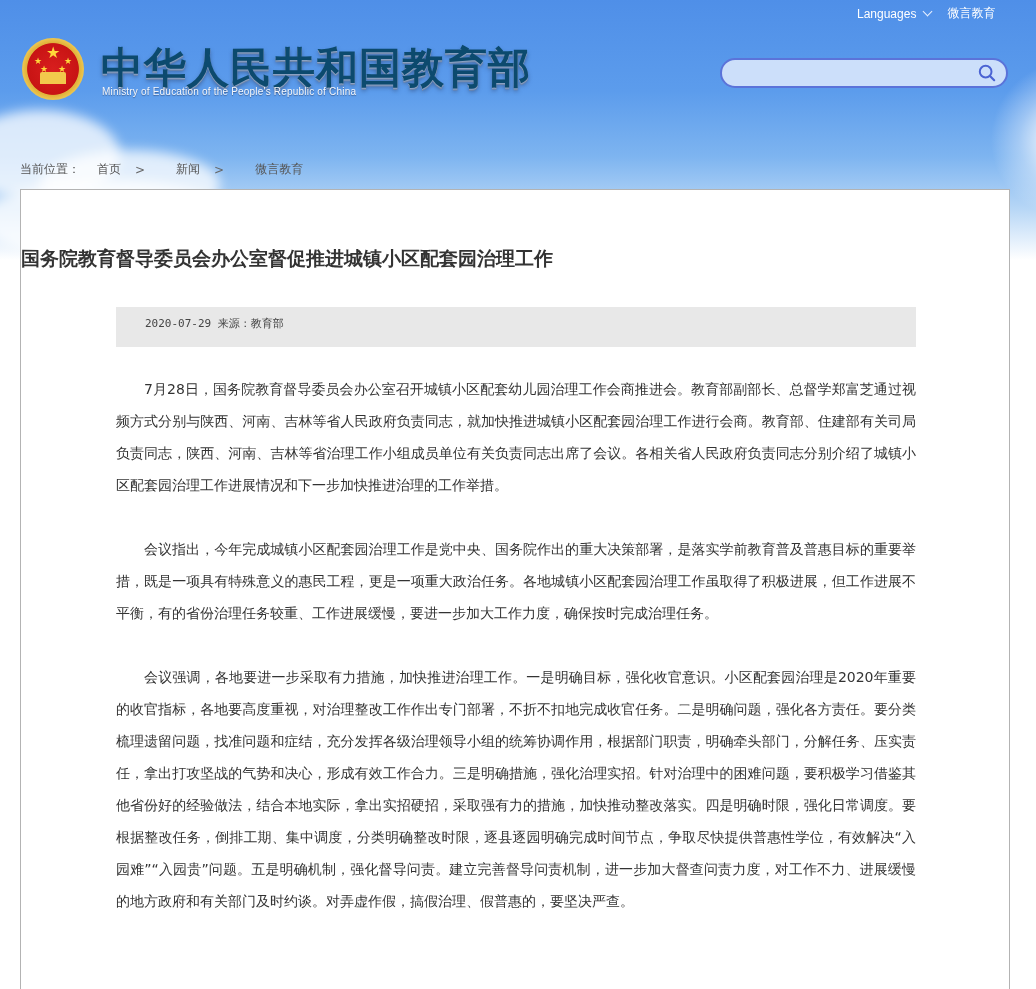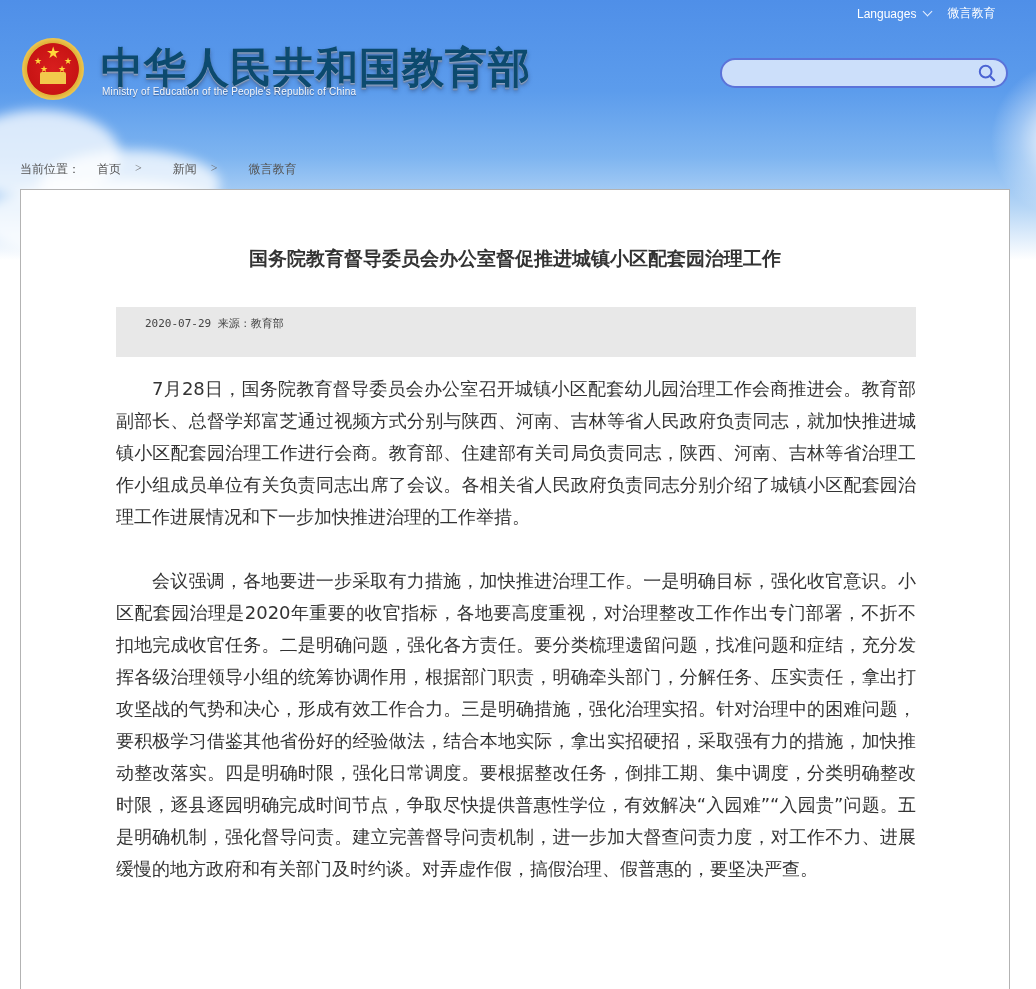--- a/index.html
+++ b/index.html
@@ -43,40 +43,40 @@
   .top-links .lang { display:flex; align-items:center; gap:4px; cursor:pointer; }
   .chev { display:inline-block; width:6px; height:6px; border-right:1px solid #e8f0ff; border-bottom:1px solid #e8f0ff; transform:rotate(45deg); margin:-4px 2px 0 4px; }
   .search {
     position:absolute; left:720px; top:58px; width:288px; height:30px;
     border:2px solid #5b73d9; border-radius:16px; background:rgba(220,232,252,0.88);
     box-sizing:border-box;
   }
   .search input { border:none; background:transparent; outline:none; width:240px; height:26px; margin-left:12px; font-size:13px; color:#333; }
   .search .icon { position:absolute; right:10px; top:4px; width:18px; height:18px; cursor:pointer; }
   .breadcrumb {
-    position:absolute; left:20px; top:161px; font-size:12px; color:#555; display:flex; font-family:Liberation Serif, serif;
+    position:absolute; left:20px; top:161px; font-size:12px; color:#555; display:flex; align-items:center;
   }
   .breadcrumb .sep { margin:0 14px; color:#666; font-size:12px; }
   .breadcrumb a { color:#555; text-decoration:none; cursor:pointer;margin-left:17px; }
   .content-box {
     position:absolute; left:20px; top:189px; width:990px; height:820px;
     border:1px solid #b3b3b3; border-bottom:none; background:#ffffff; box-sizing:border-box;
   }
   .title {
-    position:absolute; left:0; width:988px; top:56px; text-align:center;
+    position:absolute; left:0; width:988px; top:56px; 
     font-size:19px; font-weight:bold; color:#333;
   }
   .meta-bar {
-    position:absolute; left:95px; top:117px; width:800px; height:50px; background:#e8e8e8;
+    position:absolute; left:95px; top:117px; width:800px; height:40px; background:#e8e8e8;
     font-size:11px; color:#444; line-height:33px; box-sizing:border-box; padding-left:29px;
     font-family:"DejaVu Sans Mono", monospace;
   }
   .article { position:absolute; left:95px; top:183px; width:800px; }
   .article p {
-    margin:0 0 32px 0; font-size:18px; line-height:32px; color:#333; text-indent:2em;
+    margin:0 0 32px 0; font-size:14px; line-height:32px; color:#333; text-indent:2em;
     text-align:justify;
   }
 </style>
 </head>
 <body>
 
 <div class="header-bg">
   <div class="cloud" style="left:-40px;top:110px;width:160px;height:90px;"></div>
   <div class="cloud" style="left:40px;top:150px;width:180px;height:70px;"></div>
   <div class="cloud" style="left:-20px;top:180px;width:260px;height:80px;"></div>
@@ -121,15 +121,16 @@
 </div>
 
 <div class="content-box">
   <div class="title">国务院教育督导委员会办公室督促推进城镇小区配套园治理工作</div>
   <div class="meta-bar">
     <span>2020-07-29</span>
     <span>来源：教育部</span>
   </div>
   <div class="article">
     <p>7月28日，国务院教育督导委员会办公室召开城镇小区配套幼儿园治理工作会商推进会。教育部副部长、总督学郑富芝通过视频方式分别与陕西、河南、吉林等省人民政府负责同志，就加快推进城镇小区配套园治理工作进行会商。教育部、住建部有关司局负责同志，陕西、河南、吉林等省治理工作小组成员单位有关负责同志出席了会议。各相关省人民政府负责同志分别介绍了城镇小区配套园治理工作进展情况和下一步加快推进治理的工作举措。</p>
+    <p>会议指出，今年完成城镇小区配套园治理工作是党中央、国务院作出的重大决策部署，是落实学前教育普及普惠目标的重要举措，既是一项具有特殊意义的惠民工程，更是一项重大政治任务。各地城镇小区配套园治理工作虽取得了积极进展，但工作进展不平衡，有的省份治理任务较重、工作进展缓慢，要进一步加大工作力度，确保按时完成治理任务。</p>
     <p>会议强调，各地要进一步采取有力措施，加快推进治理工作。一是明确目标，强化收官意识。小区配套园治理是2020年重要的收官指标，各地要高度重视，对治理整改工作作出专门部署，不折不扣地完成收官任务。二是明确问题，强化各方责任。要分类梳理遗留问题，找准问题和症结，充分发挥各级治理领导小组的统筹协调作用，根据部门职责，明确牵头部门，分解任务、压实责任，拿出打攻坚战的气势和决心，形成有效工作合力。三是明确措施，强化治理实招。针对治理中的困难问题，要积极学习借鉴其他省份好的经验做法，结合本地实际，拿出实招硬招，采取强有力的措施，加快推动整改落实。四是明确时限，强化日常调度。要根据整改任务，倒排工期、集中调度，分类明确整改时限，逐县逐园明确完成时间节点，争取尽快提供普惠性学位，有效解决“入园难”“入园贵”问题。五是明确机制，强化督导问责。建立完善督导问责机制，进一步加大督查问责力度，对工作不力、进展缓慢的地方政府和有关部门及时约谈。对弄虚作假，搞假治理、假普惠的，要坚决严查。</p>
   </div>
 </div>
 
 </body></html>

